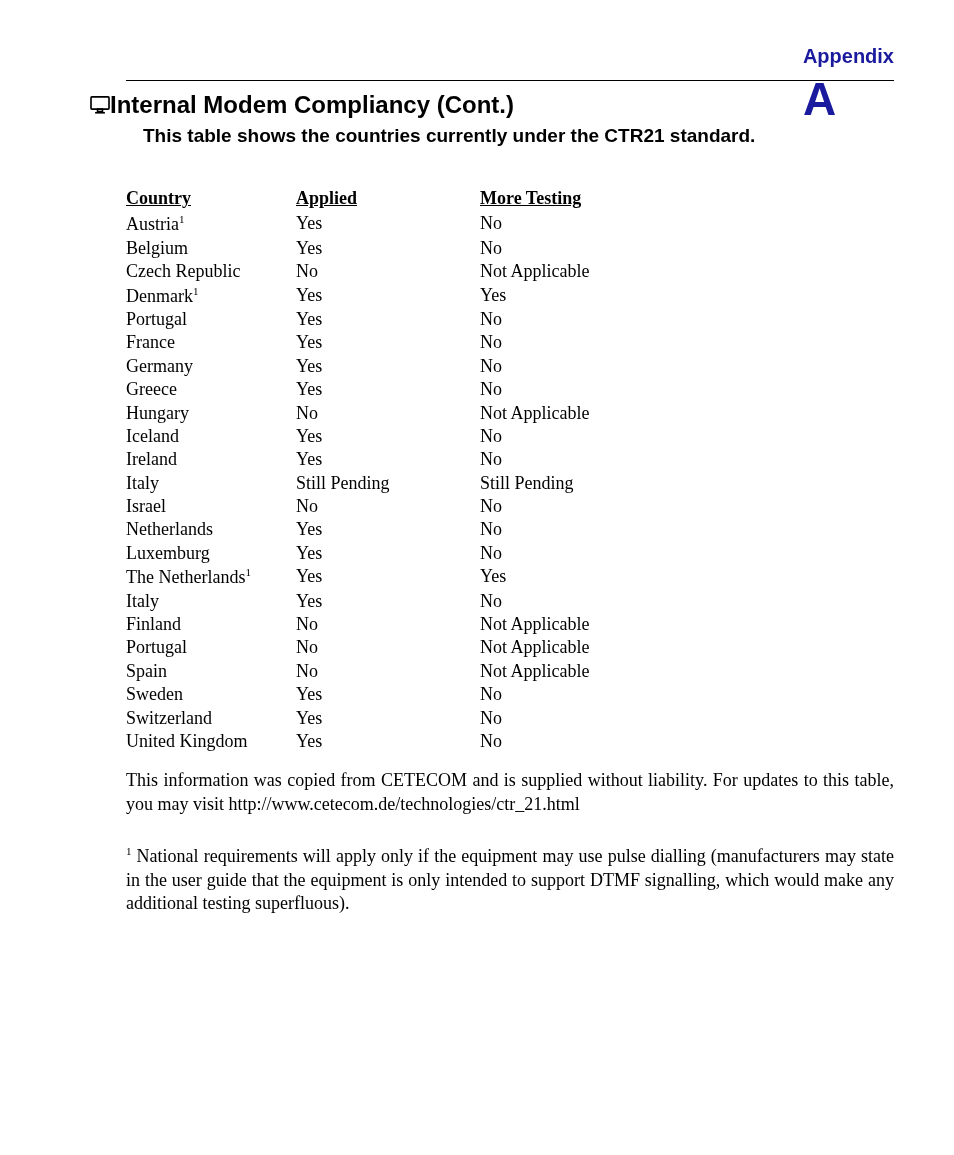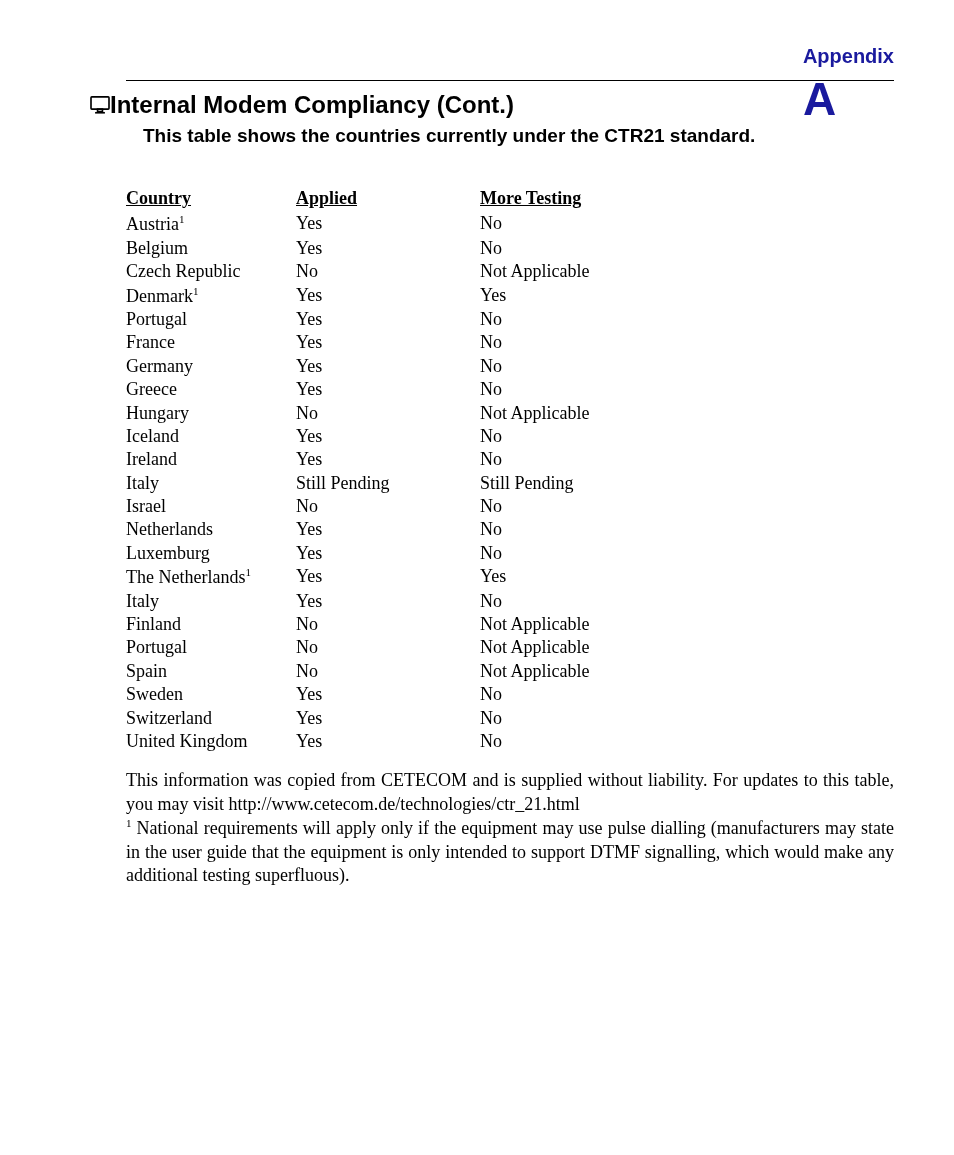--- a/index.html
+++ b/index.html
@@ -89,21 +89,21 @@
     font-size: 11px;
     vertical-align: super;
   }
   .para {
     margin-top: 16px;
     margin-left: 36px;
     font-size: 18px;
     line-height: 1.3;
     text-align: justify;
   }
-  .para + .para { margin-top: 0; }
+  .para + .para { margin-top: 28px; }
 </style>
 </head>
 <body>
 
 <div class="page">
 
   <div class="header-line">
     <div class="appendix-wrap">
       <span class="appendix-label">Appendix</span>
       <span class="appendix-letter">A</span>

